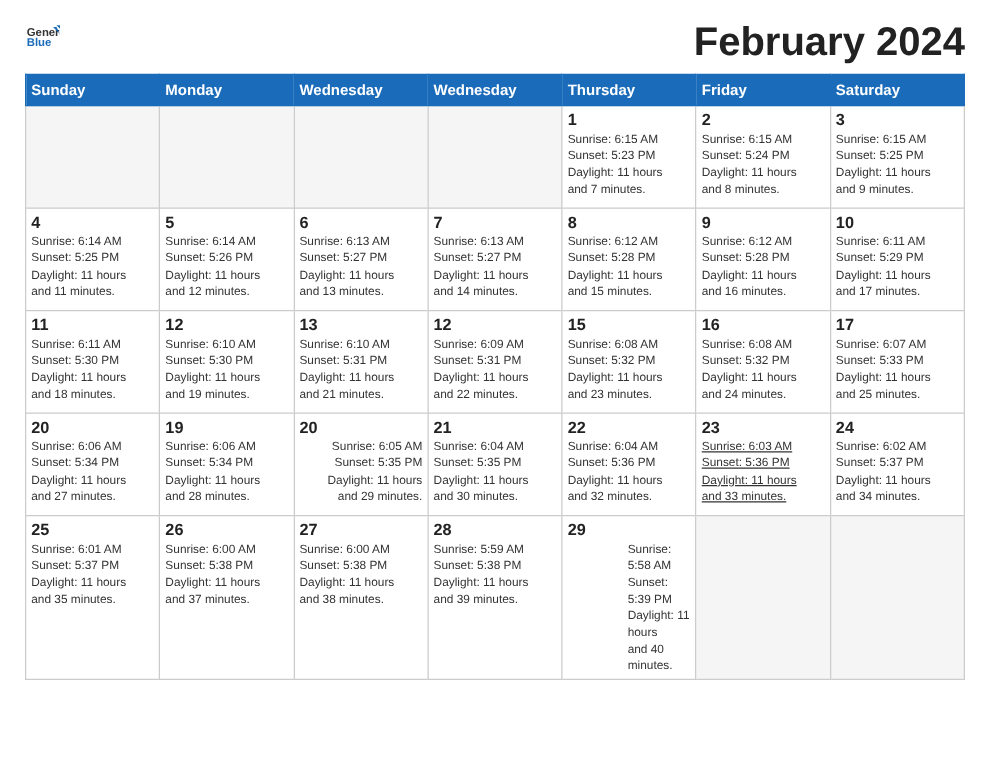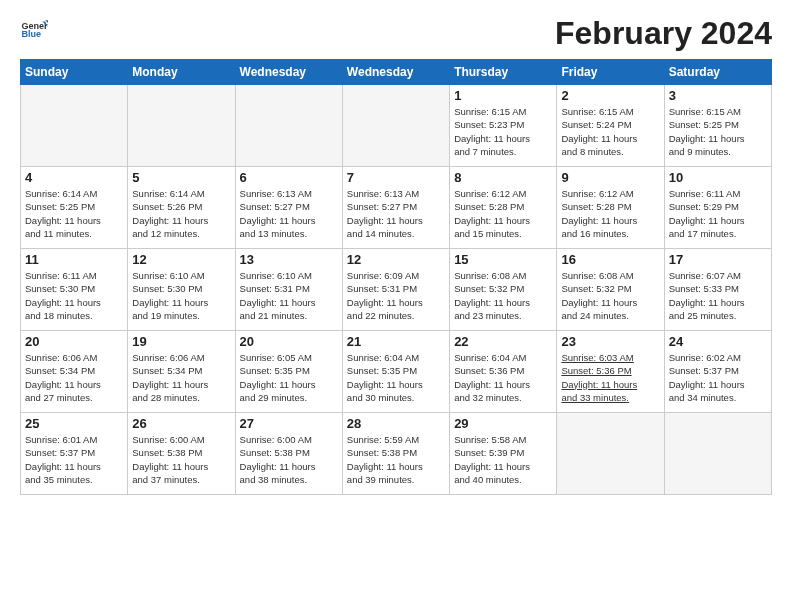--- a/index.html
+++ b/index.html
@@ -250,21 +250,21 @@
           </td>
           <td>
             <div class="day-number">19</div>
             <div class="day-info" style="white-space: pre-line;">Sunrise: 6:06 AM
 Sunset: 5:34 PM
 Daylight: 11 hours
 and 28 minutes.</div>
           </td>
           <td>
             <div class="day-number">20</div>
-            <div class="day-info" style="white-space: pre-line;">Sunrise: 6:05 AM
+            <div class="day-info" style="white-space: pre-line; text-align: right;">Sunrise: 6:05 AM
 Sunset: 5:35 PM
 Daylight: 11 hours
 and 29 minutes.</div>
           </td>
           <td>
             <div class="day-number">21</div>
             <div class="day-info" style="white-space: pre-line;">Sunrise: 6:04 AM
 Sunset: 5:35 PM
 Daylight: 11 hours
 and 30 minutes.</div>
@@ -315,21 +315,21 @@
           </td>
           <td>
             <div class="day-number">28</div>
             <div class="day-info" style="white-space: pre-line;">Sunrise: 5:59 AM
 Sunset: 5:38 PM
 Daylight: 11 hours
 and 39 minutes.</div>
           </td>
           <td>
             <div class="day-number">29</div>
-            <div class="day-info" style="white-space: pre-line;">Sunrise: 5:58 AM
+            <div class="day-info" style="white-space: pre-line; margin-left: 48px;">Sunrise: 5:58 AM
 Sunset: 5:39 PM
 Daylight: 11 hours
 and 40 minutes.</div>
           </td>
           <td class="empty"></td>
           <td class="empty"></td>
         </tr>
       </tbody>
   </table>
 </div>

